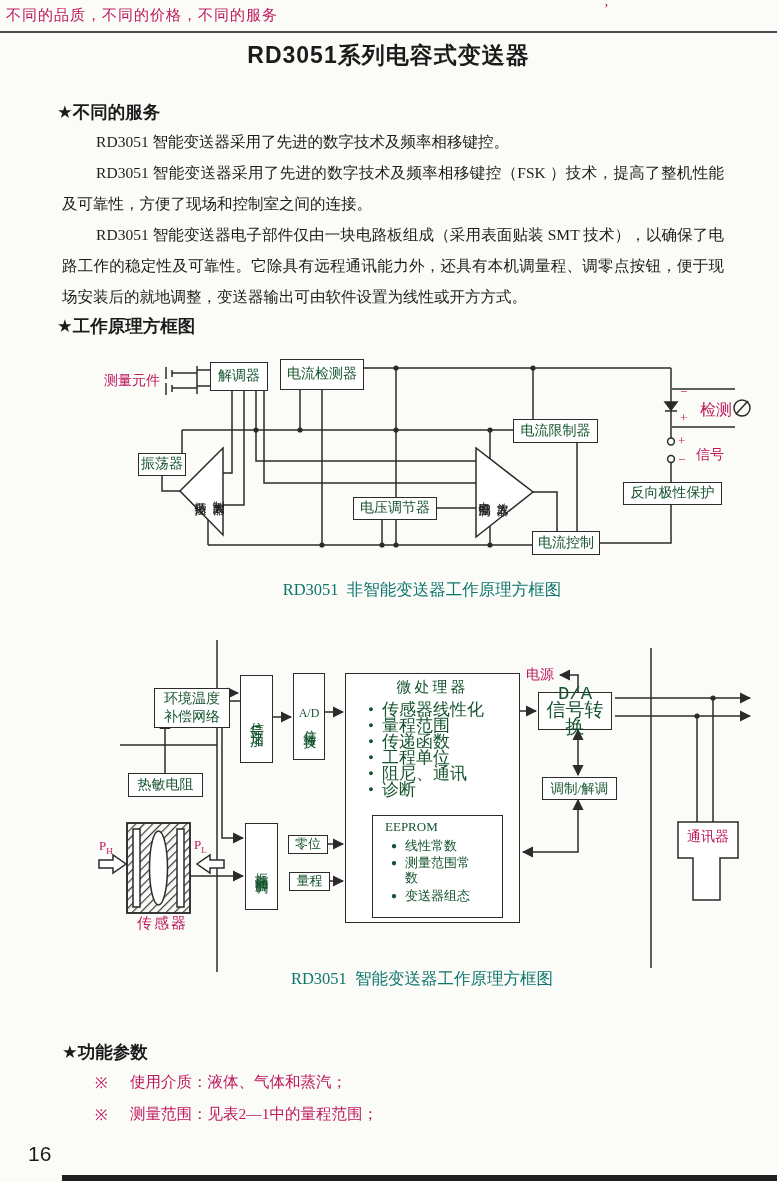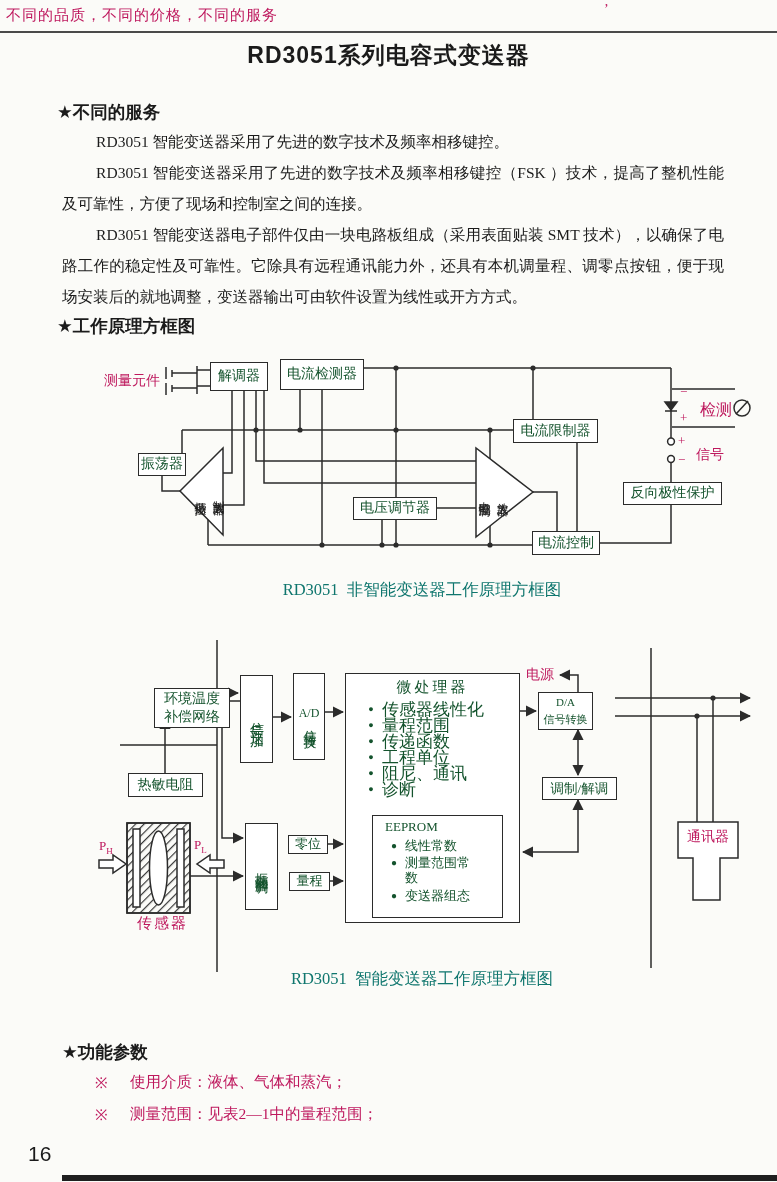--- a/index.html
+++ b/index.html
@@ -235,21 +235,21 @@
           <span class="mtxt" style="font-size:13px;line-height:15px;width:72px;">测量范围常数</span>
         </div>
       <div class="mcurow">
           <span class="bull" style="font-size:10px;line-height:15px;">●</span>
           <span class="mtxt" style="font-size:13px;line-height:15px;width:72px;">变送器组态</span>
         </div>
     </div>
   </div>
 
   <div class="dlabel" style="left:526px;top:666px;font-size:14px;">电源</div>
-  <div class="dbox" style="left:538px;top:692px;width:55px;height:38px;flex-direction:column;font-size:11px;line-height:17px;">
+  <div class="dbox" style="left:538px;top:692px;width:74px;height:38px;flex-direction:column;font-size:19px;line-height:17px;font-family:Liberation Mono, monospace;">
     <span>D/A</span>
     <span>信号转换</span>
   </div>
   <div class="dbox" style="left:542px;top:777px;width:75px;height:23px;font-size:13.5px;">调制/解调</div>
   <div class="dlabel" style="left:680px;top:828px;width:56px;text-align:center;font-size:14px;">通讯器</div>
 
   <div class="dbox" style="left:288px;top:835px;width:40px;height:19px;font-size:13px;">零位</div>
   <div class="dbox" style="left:289px;top:872px;width:41px;height:19px;font-size:13px;">量程</div>
   <div class="dbox vtext" style="left:245px;top:823px;width:33px;height:87px;font-size:13.5px;letter-spacing:2px;">振荡和解调</div>
 

